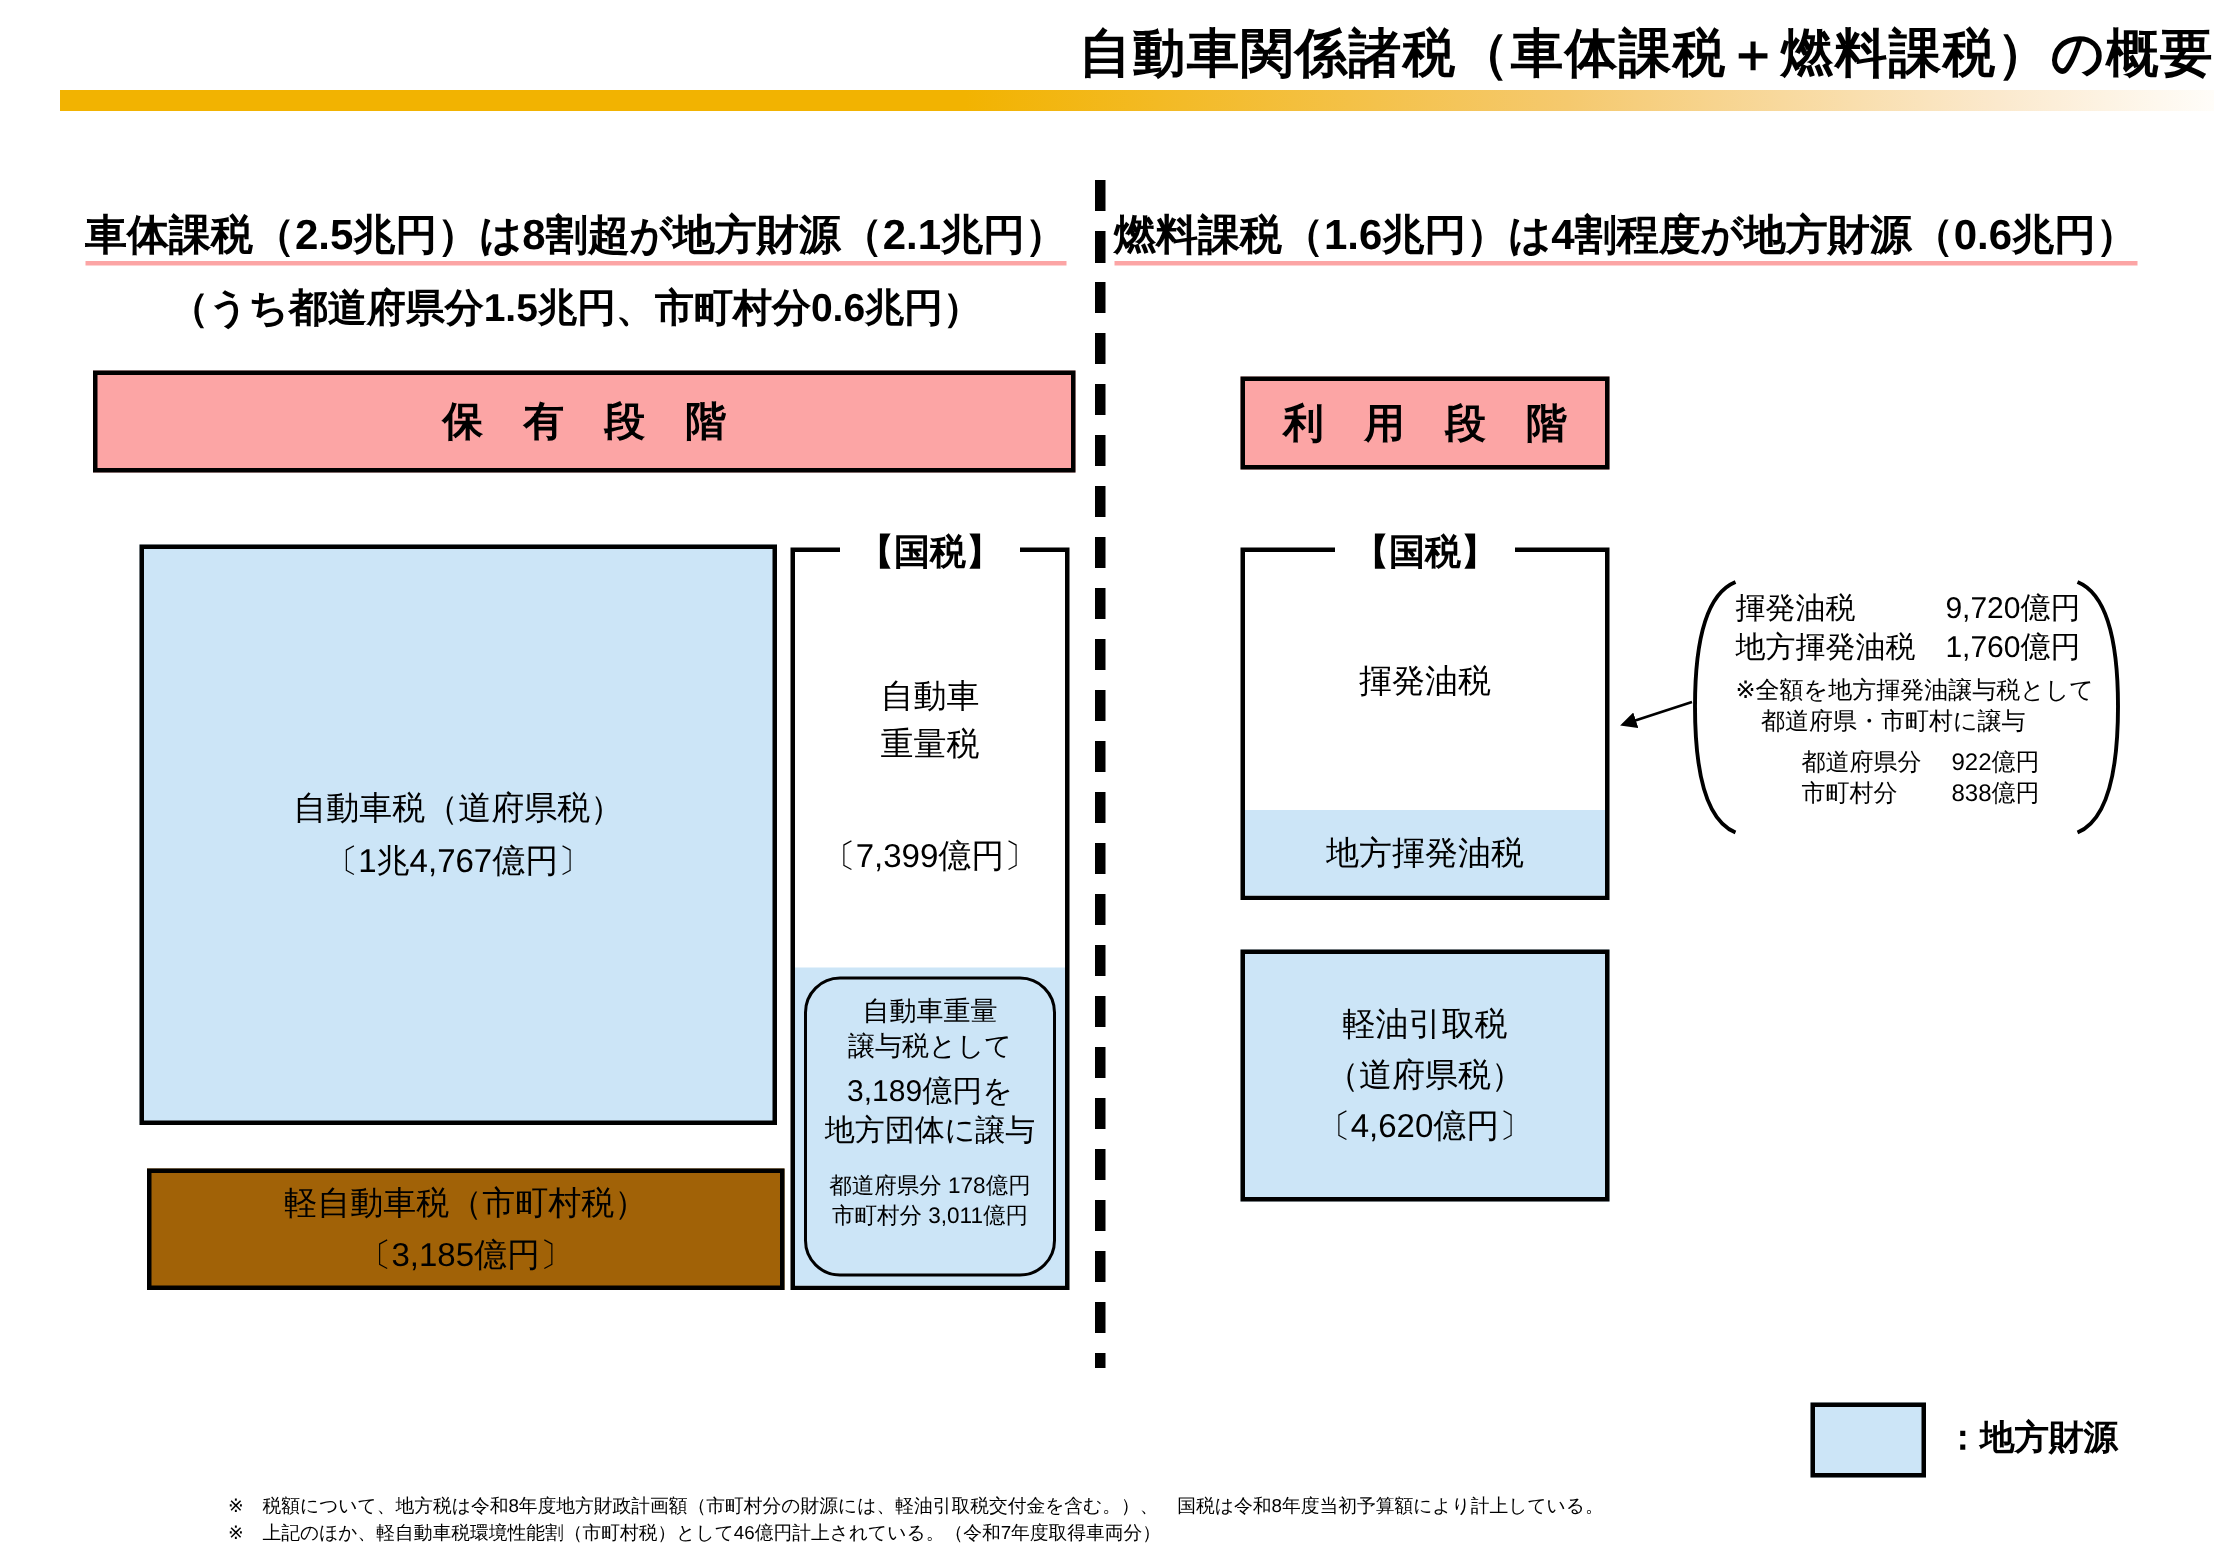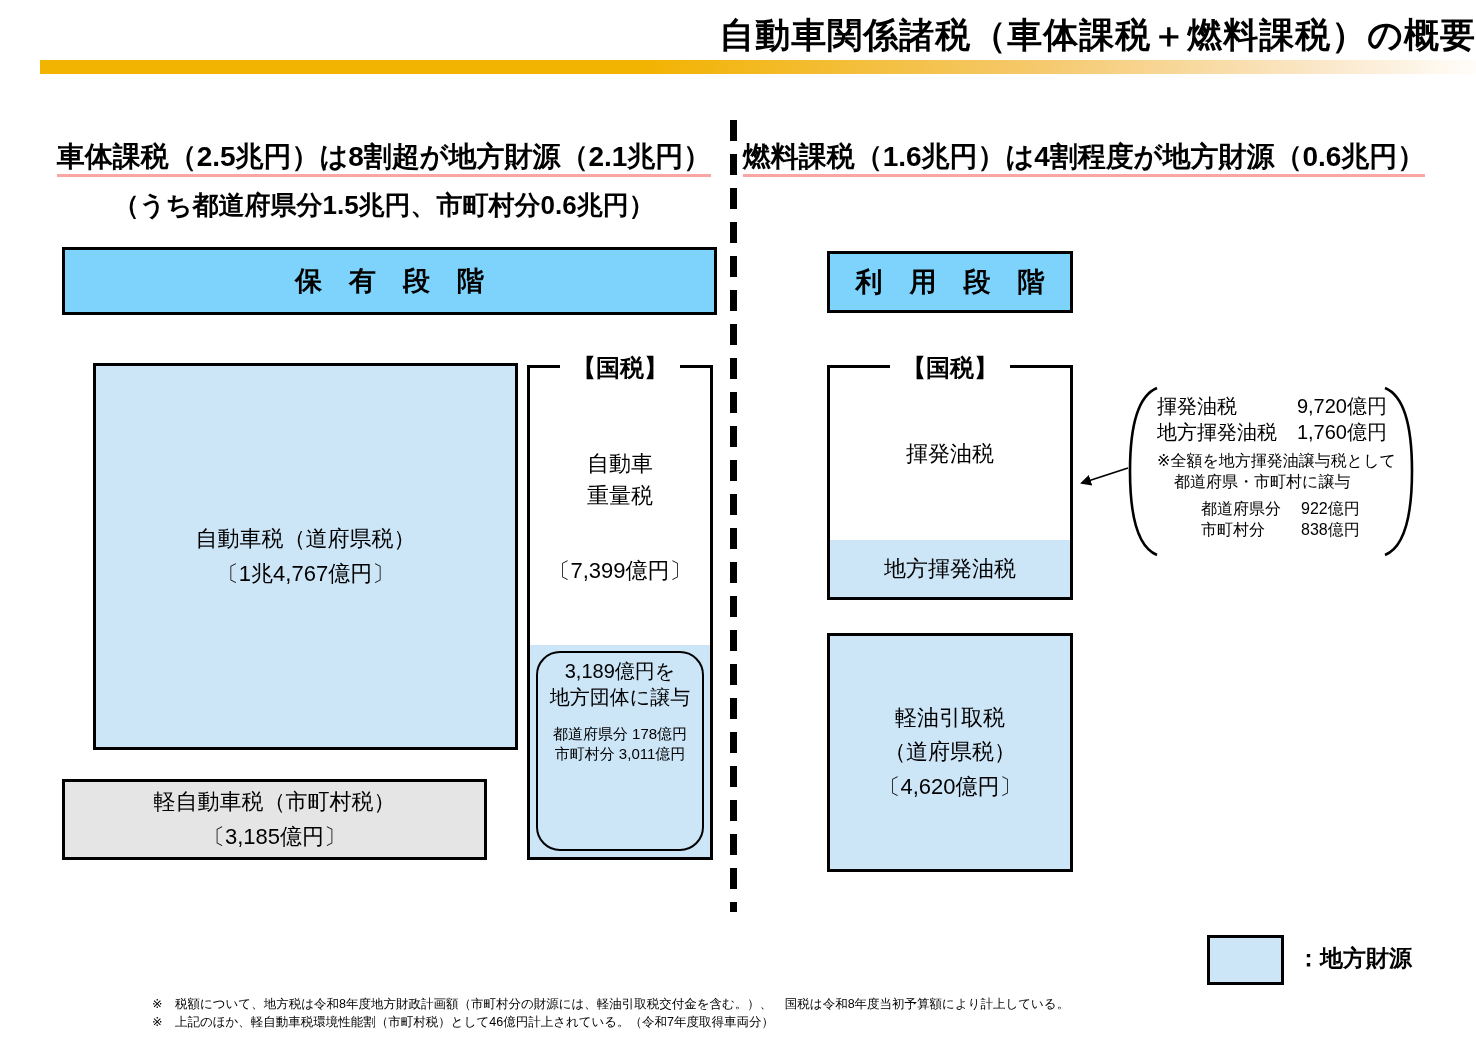--- a/index.html
+++ b/index.html
@@ -20,28 +20,28 @@
   .headline .ul{border-bottom:3px solid #fca5a5;padding-bottom:2px;}
   .headline-left{left:50px;top:138px;width:668px;}
   .headline-right{left:742px;top:138px;width:684px;}
   .subheadline{font-weight:bold;font-size:26px;text-align:center;white-space:nowrap;}
   .subheadline-left{left:50px;top:188px;width:668px;}
   .subheadline-right{left:742px;top:188px;width:684px;}
 
   .box{border:3px solid #000;}
   .flexc{display:flex;flex-direction:column;align-items:center;justify-content:center;text-align:center;}
 
-  .stage{font-size:27px;font-weight:600;background:#7dd3fc;}
+  .stage{font-size:27px;font-weight:600;background:#fca5a5;}
   .stage-hold{left:62px;top:247px;width:655px;height:68px;}
   .stage-use{left:827px;top:251px;width:246px;height:62px;}
 
   .tax-main{font-size:22px;line-height:1.55;}
   .box-jidosha{left:62px;top:363px;width:425px;height:387px;margin-left:31px;}
   .box-kei{left:62px;top:779px;width:425px;height:81px;}
-  .box-keiyu{left:827px;top:633px;width:246px;height:239px;}
+  .box-keiyu{left:827px;top:633px;width:246px;height:168px;}
 
   .kokuzei-left{left:527px;top:365px;width:186px;height:495px;background:#fff;}
   .kokuzei-right{left:827px;top:365px;width:246px;height:235px;background:#fff;}
   .kokuzei-label{position:absolute;top:-16px;left:50%;transform:translateX(-50%);
     background:#fff;padding:0 12px;font-size:24px;font-weight:700;white-space:nowrap;}
 
   .tonnage-name{position:absolute;top:80px;left:0;width:100%;text-align:center;font-size:22px;line-height:1.45;}
   .tonnage-amount{position:absolute;top:188px;left:0;width:100%;text-align:center;font-size:22px;}
 
   .transfer-section{position:absolute;left:0;right:0;bottom:0;height:212px;}
@@ -87,35 +87,39 @@
   </div>
   <div class="abs subheadline subheadline-left">（うち都道府県分1.5兆円、市町村分0.6兆円）</div>
 
   <div class="abs box stage stage-hold flexc">保　有　段　階</div>
 
   <div class="abs box flexc tax-main box-jidosha" style="background-color: rgb(204, 229, 247);">
     <div>自動車税（道府県税）</div>
     <div>〔1兆4,767億円〕</div>
   </div>
 
-  <div class="abs box flexc tax-main box-kei" style="background-color: #e5e5e5;">
+  <div class="abs box flexc tax-main box-kei" style="background-color: #a16207; margin-left: 36px;">
     <div>軽自動車税（市町村税）</div>
     <div>〔3,185億円〕</div>
   </div>
 
   <div class="abs box kokuzei-left">
     <div class="kokuzei-label">【国税】</div>
     <div class="tonnage-name">
       <div>自動車</div>
       <div>重量税</div>
     </div>
     <div class="tonnage-amount">〔7,399億円〕</div>
 
     <div class="transfer-section" style="background-color: rgb(204, 229, 247);">
       <div class="transfer-round">
+        <p class="tr-p1">
+          <span>自動車重量</span><br>
+          <span>譲与税として</span>
+        </p>
         <p class="tr-p2">
           <span>3,189億円を</span><br>
           <span>地方団体に譲与</span>
         </p>
         <p class="tr-p3">
           <span>都道府県分 178億円</span><br>
           <span>市町村分 3,011億円</span>
         </p>
       </div>
     </div>

